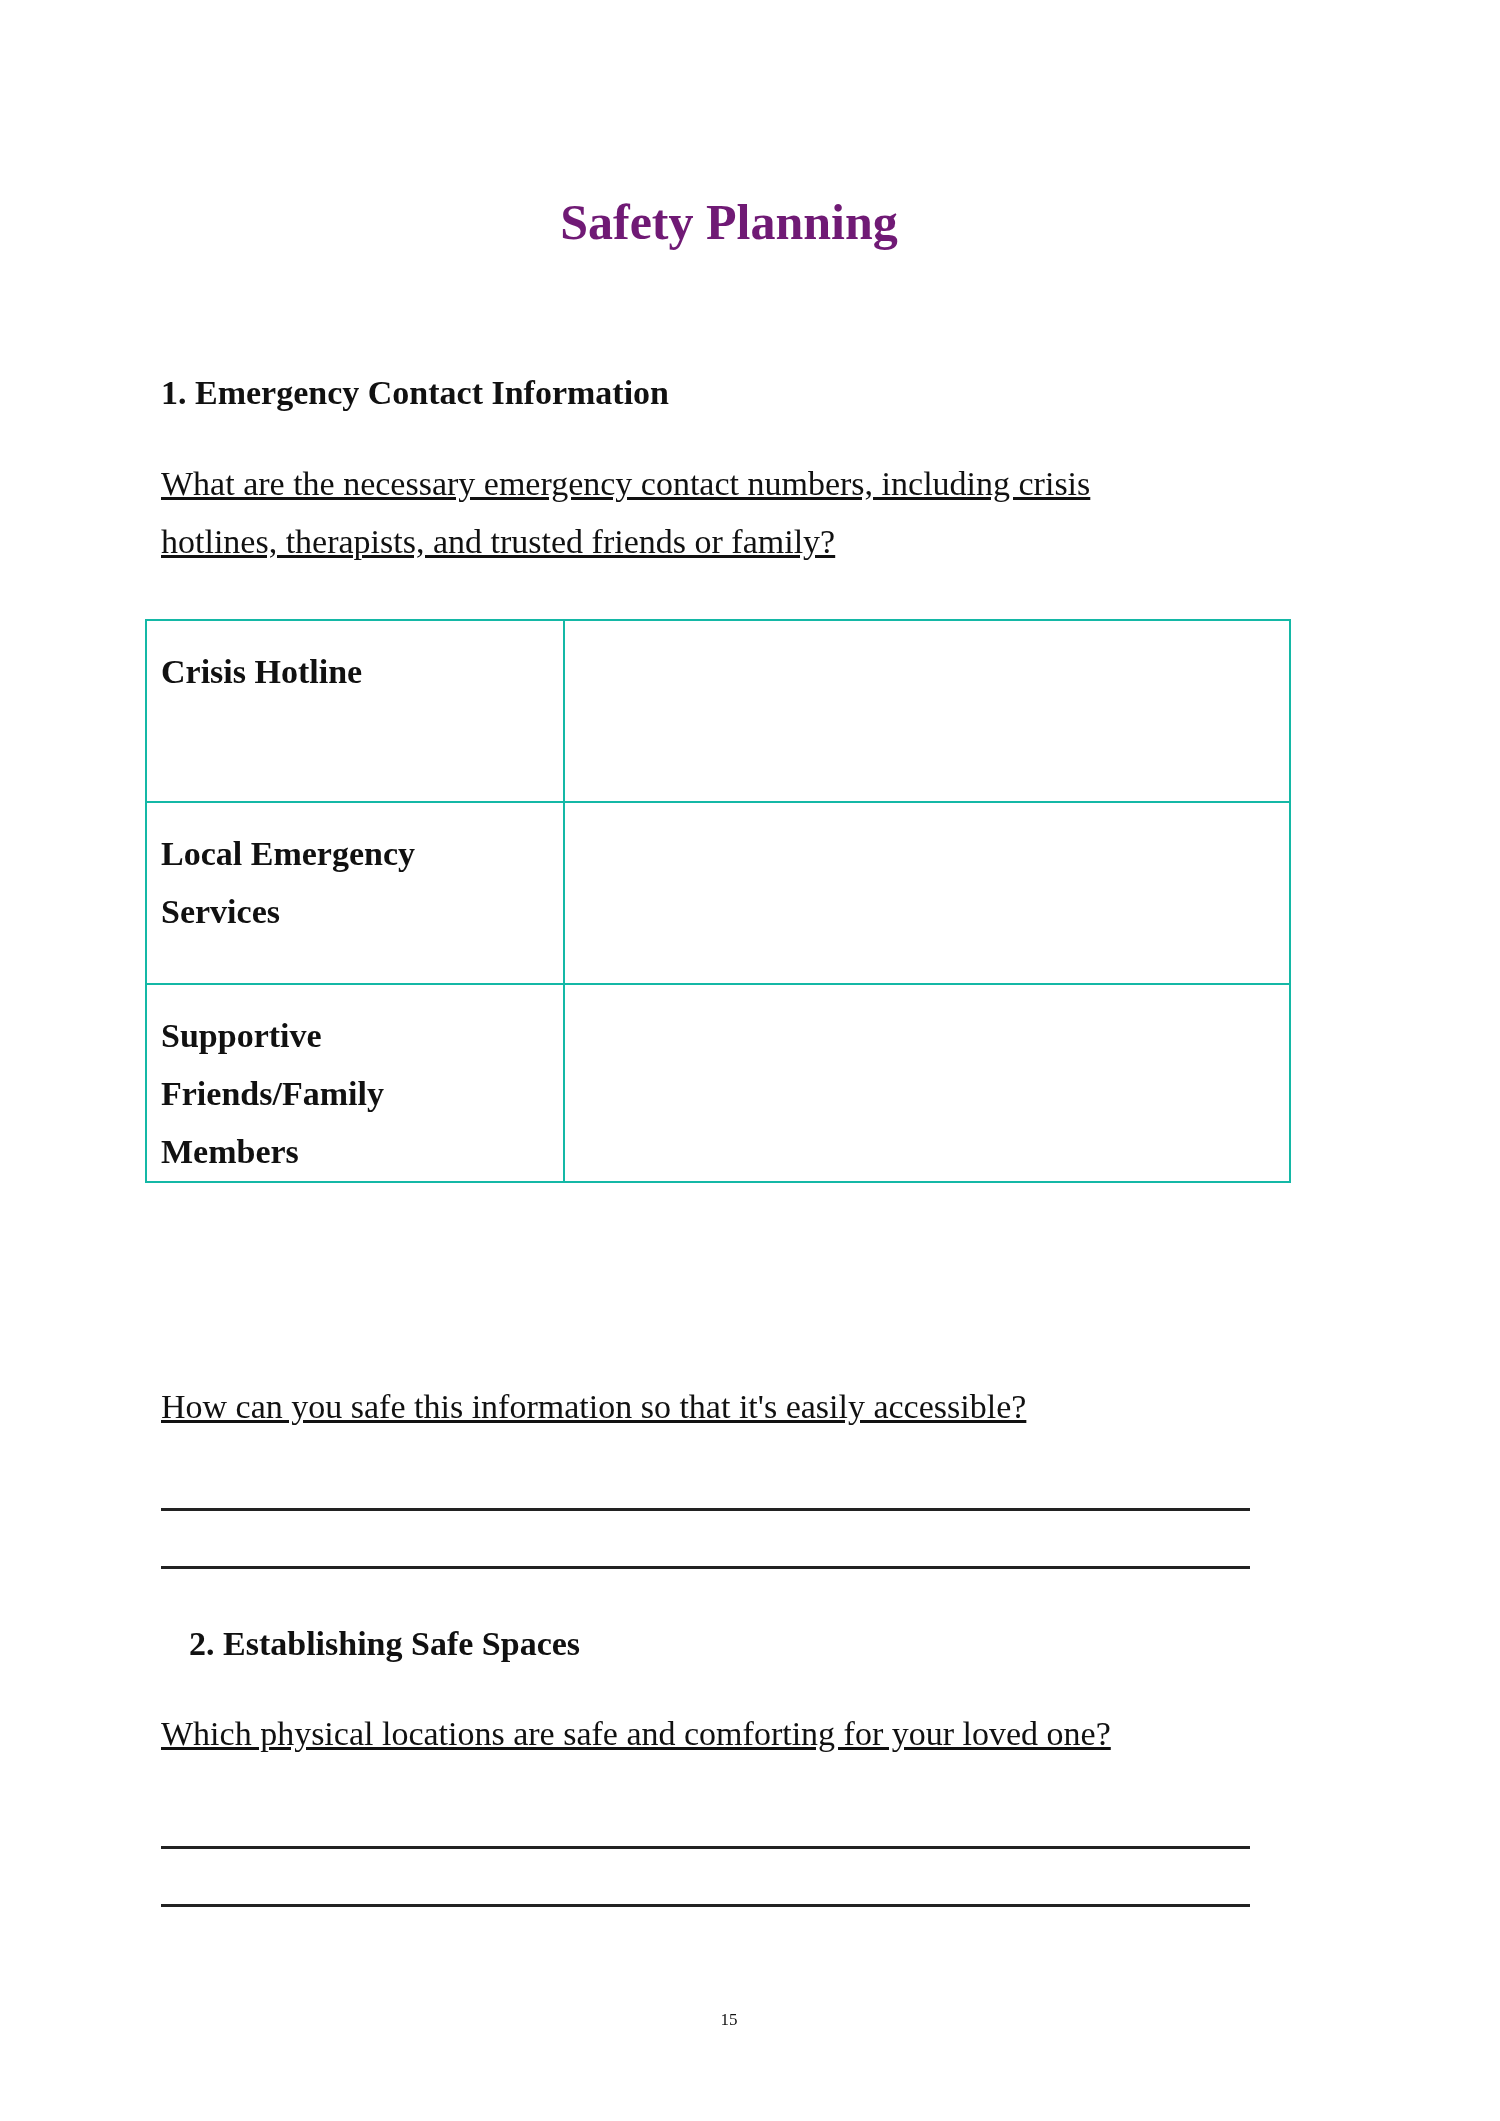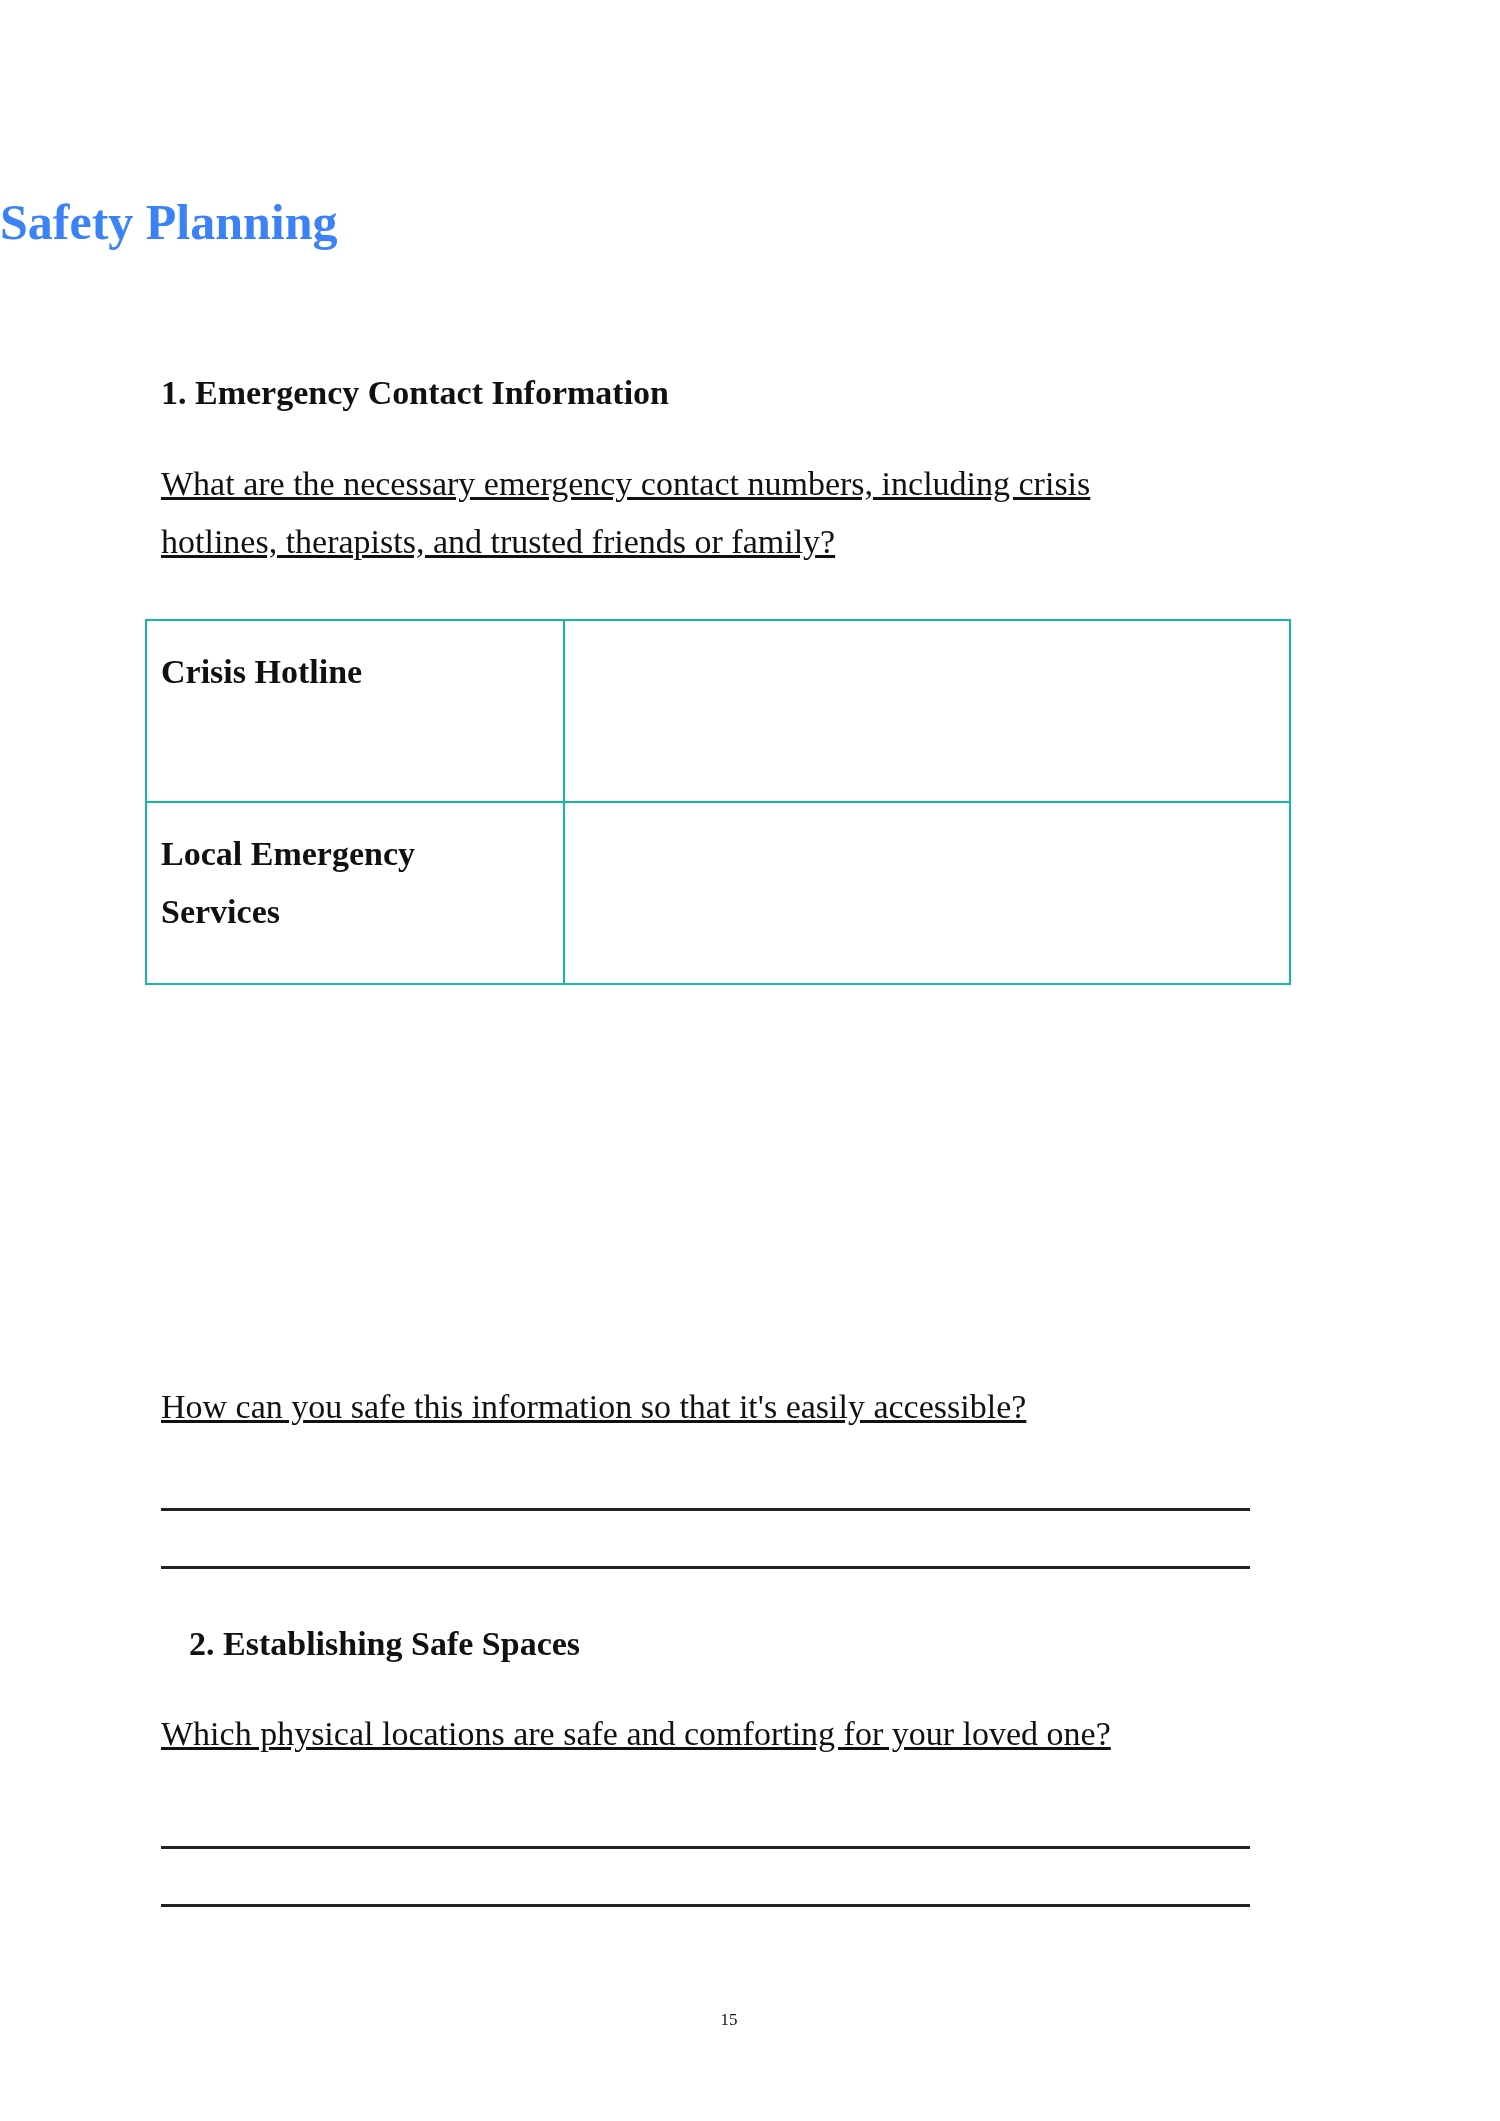--- a/index.html
+++ b/index.html
@@ -1,20 +1,20 @@
 <!DOCTYPE html>
 <html><head>
   <meta charset="utf-8">
   <style>
     html, body { margin: 0; padding: 0; background: #ffffff; }
     body { width: 1500px; height: 2121px; position: relative; overflow: hidden;
            font-family: "Liberation Serif", "DejaVu Serif", serif; color: #111; }
     .abs { position: absolute; }
-    .title { left: 0; width: 1458px; top: 192px; font-size: 50px;
-             font-weight: bold; color: #3b82f6; line-height: 60px; }
+    .title { left: 0; width: 1458px; top: 192px; text-align: center; font-size: 50px;
+             font-weight: bold; color: #701a75; line-height: 60px; }
     .h2 { left: 161px; font-size: 34px; font-weight: bold; line-height: 44px; white-space: nowrap; text-align: center; }
     .para { left: 161px; width: 1100px; font-size: 34px; line-height: 58px; text-decoration: underline; }
     table.contacts { position: absolute; left: 145px; top: 619px; width: 1146px;
                      border-collapse: collapse; }
     table.contacts td { border: 2px solid #14b8a6; height: 180px; vertical-align: top; padding: 0; }
     td.label { width: 416px; }
     td.value { width: 728px; }
     .cell-text { font-size: 34px; font-weight: bold; line-height: 58px; padding: 22px 14px 0 14px; }
     .answer-line { position: absolute; left: 161px; width: 1089px; height: 0; border-top: 3px solid #222; }
     .page-num { left: 0; width: 1458px; top: 2005px; text-align: center; font-size: 17px; line-height: 30px; }
@@ -35,20 +35,26 @@
       <div class="cell-text">Crisis Hotline</div>
     </td>
     <td class="value"></td>
   </tr>
   <tr>
     <td class="label">
       <div class="cell-text" style="width:320px;">Local Emergency Services</div>
     </td>
     <td class="value"></td>
   </tr>
+  <tr>
+    <td class="label">
+      <div class="cell-text" style="width:330px;">Supportive Friends/Family Members</div>
+    </td>
+    <td class="value"></td>
+  </tr>
 </tbody>
   </table>
 
 <div class="abs para" style="top:1378px;">How can you safe this information so that it's easily accessible?</div>
 
 <div class="answer-line" style="top:1508px;"></div>
 <div class="answer-line" style="top:1566px;"></div>
 
 <div class="abs h2" style="top:1622px;margin-left:28px;">2. Establishing Safe Spaces</div>
 

